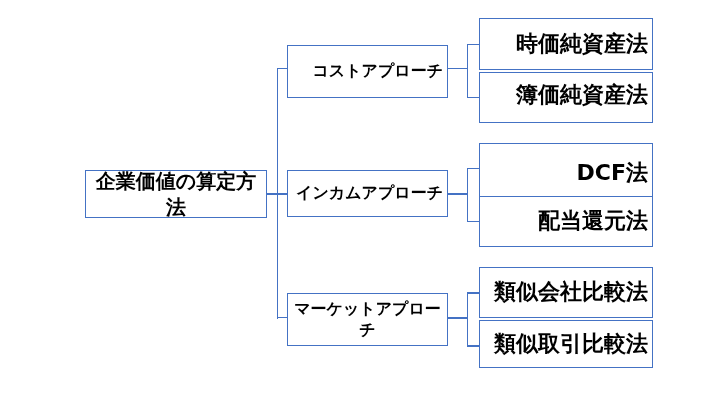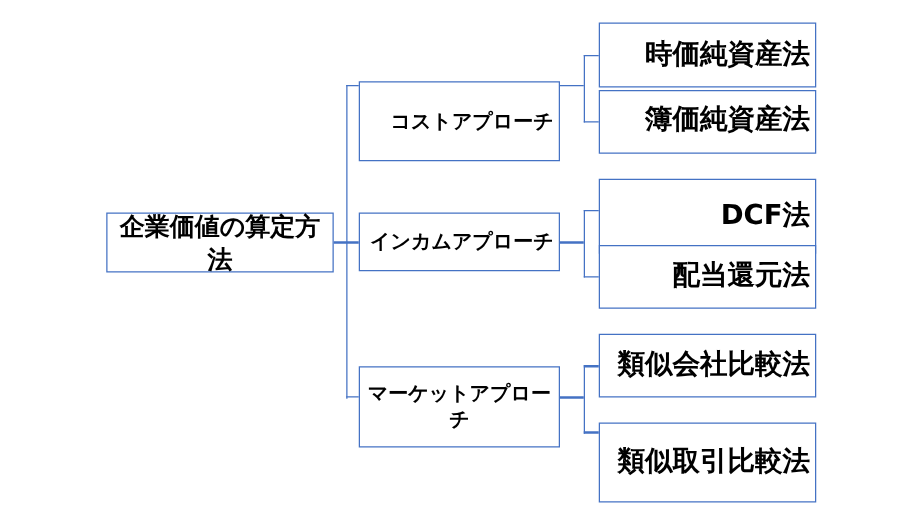--- a/index.html
+++ b/index.html
@@ -26,30 +26,30 @@
     text-align: center;
     font-weight: bold;
     color: #000000;
     line-height: 1.3;
     padding: 0 4px;
   }
   .root-node  { left: 85px;  top: 170px; width: 182px; height: 48px; font-size: 20px; }
   .mid-node   { left: 287px; width: 161px; font-size: 16px; }
   .leaf-node  { left: 479px; width: 174px; font-size: 22px; }
 
-  #mid-0 { top: 45px;  height: 64px; margin-top: 20px; }
+  #mid-0 { top: 45px;  height: 53px; }
   #mid-1 { top: 170px; height: 47px; }
-  #mid-2 { top: 293px; height: 65px; }
+  #mid-2 { top: 293px; height: 53px; }
 
   #leaf-0-0 { top: 18px;  height: 52px; }
   #leaf-0-1 { top: 72px;  height: 51px; font-family: Liberation Mono, monospace; }
   #leaf-1-0 { top: 143px; height: 60px; }
   #leaf-1-1 { top: 196px; height: 51px; }
   #leaf-2-0 { top: 267px; height: 51px; }
-  #leaf-2-1 { top: 338px; height: 64px; }
+  #leaf-2-1 { top: 320px; height: 48px; }
 
   .hline, .vline {
     position: absolute;
     background: #4472C4;
   }
   .hline { height: 1.5px; }
   .vline { width: 1.5px; }
 </style>
 </head>
 <body>

